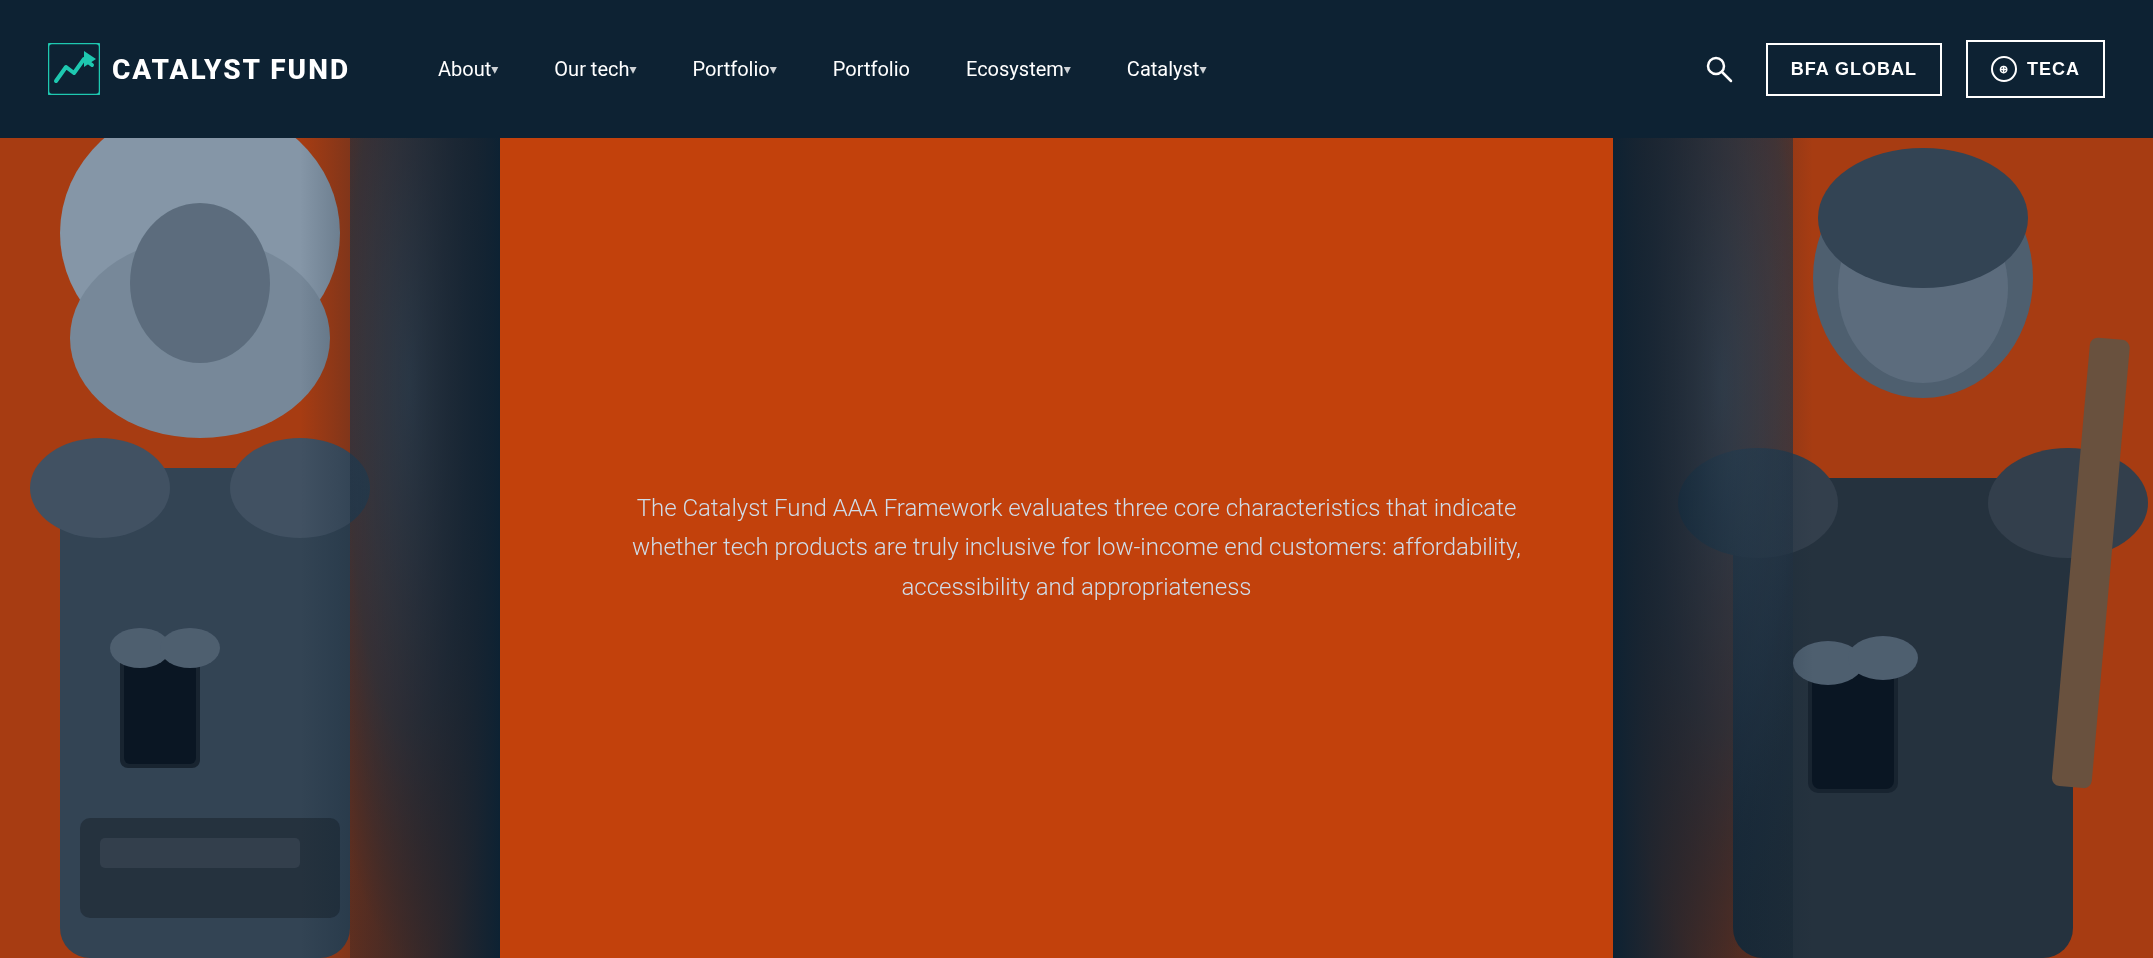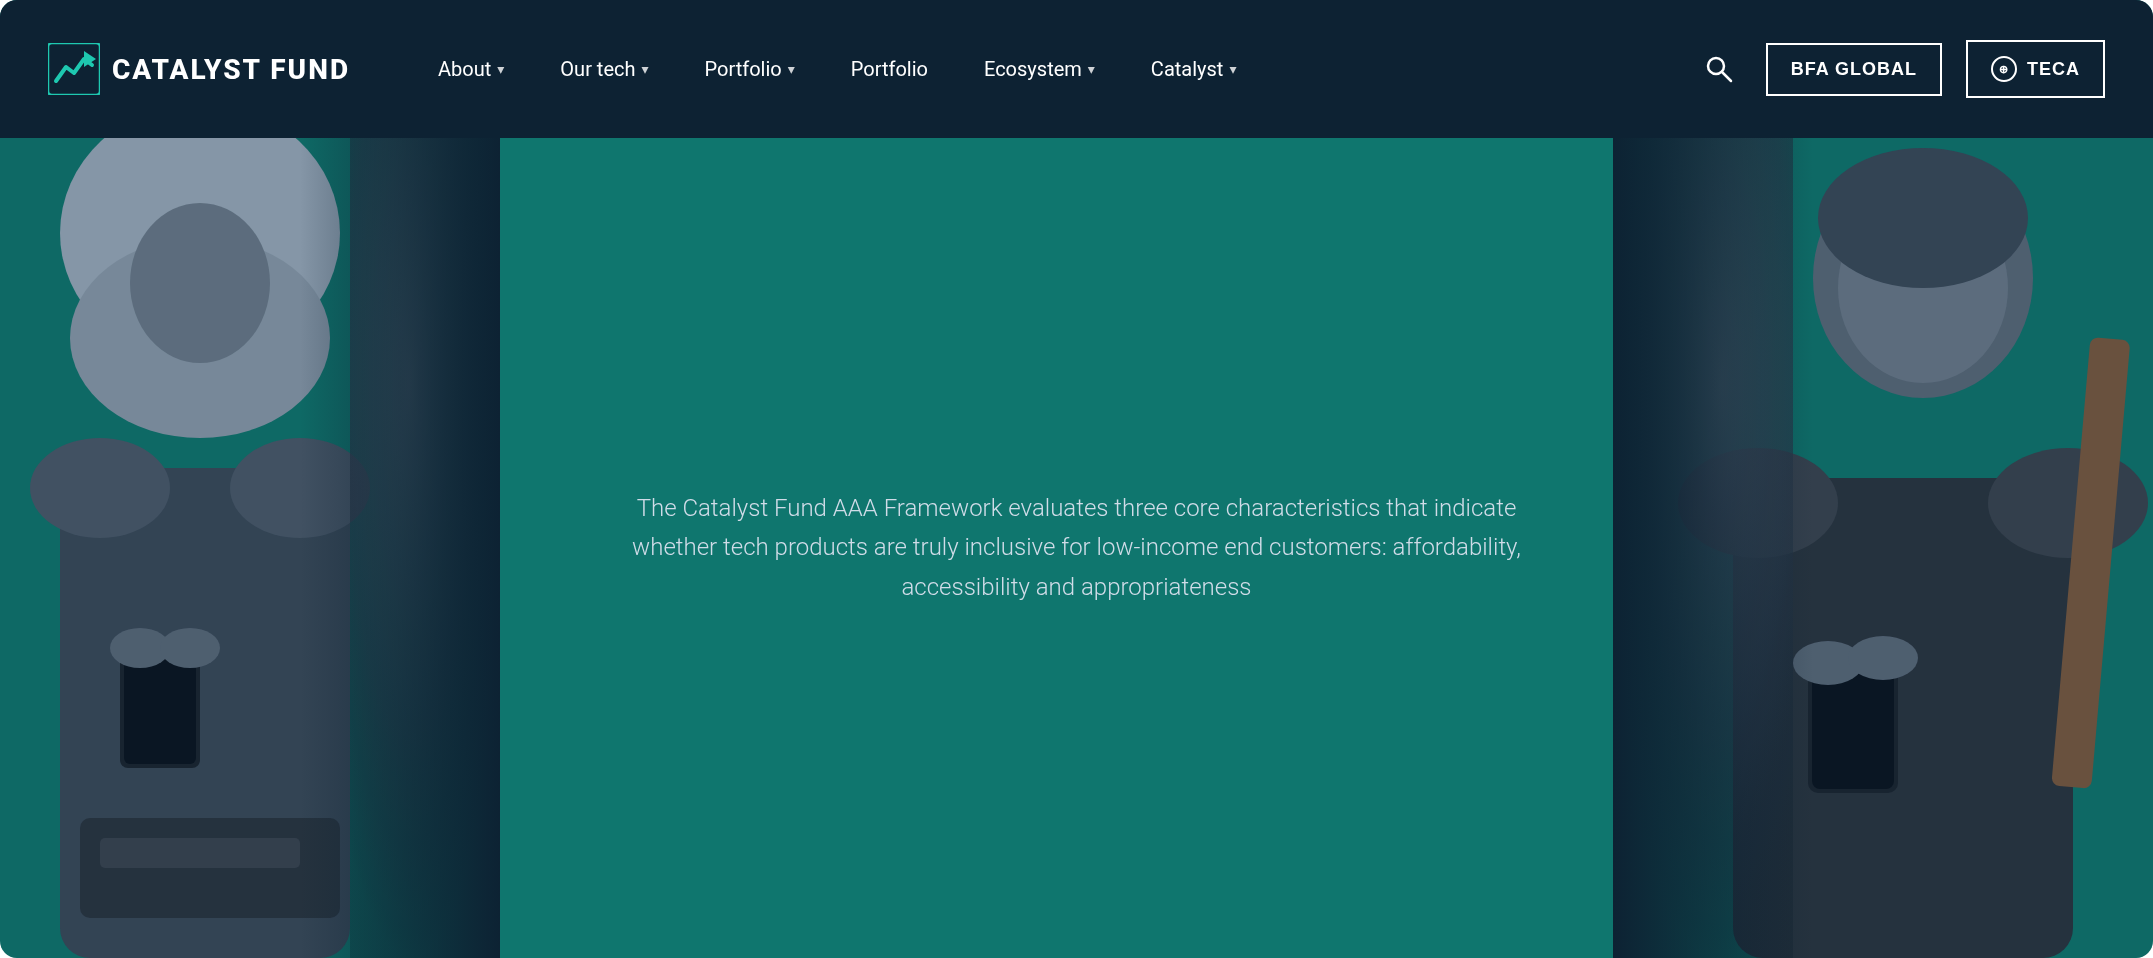--- a/index.html
+++ b/index.html
@@ -55,21 +55,20 @@
     .nav-links {
       display: flex;
       align-items: center;
       gap: 0;
       flex: 1;
     }
 
     .nav-item {
       display: flex;
       align-items: center;
-      gap: 6px;
       color: #ffffff;
       font-size: 20px;
       font-weight: 400;
       padding: 0 28px;
       cursor: pointer;
       height: 138px;
       white-space: nowrap;
       transition: background 0.2s;
     }
 
@@ -114,23 +113,22 @@
       gap: 4px;
     }
 
     
     .hero {
       position: absolute;
       top: 0;
       left: 0;
       right: 0;
       bottom: 0;
-      background-color: #0f766e;
+      background-color: #c2410c;
       overflow: hidden;
-      border-radius: 17px;
     }
 
     
     .person-svg {
       width: 100%;
       height: 100%;
     }
 
     
     .hero-content {

